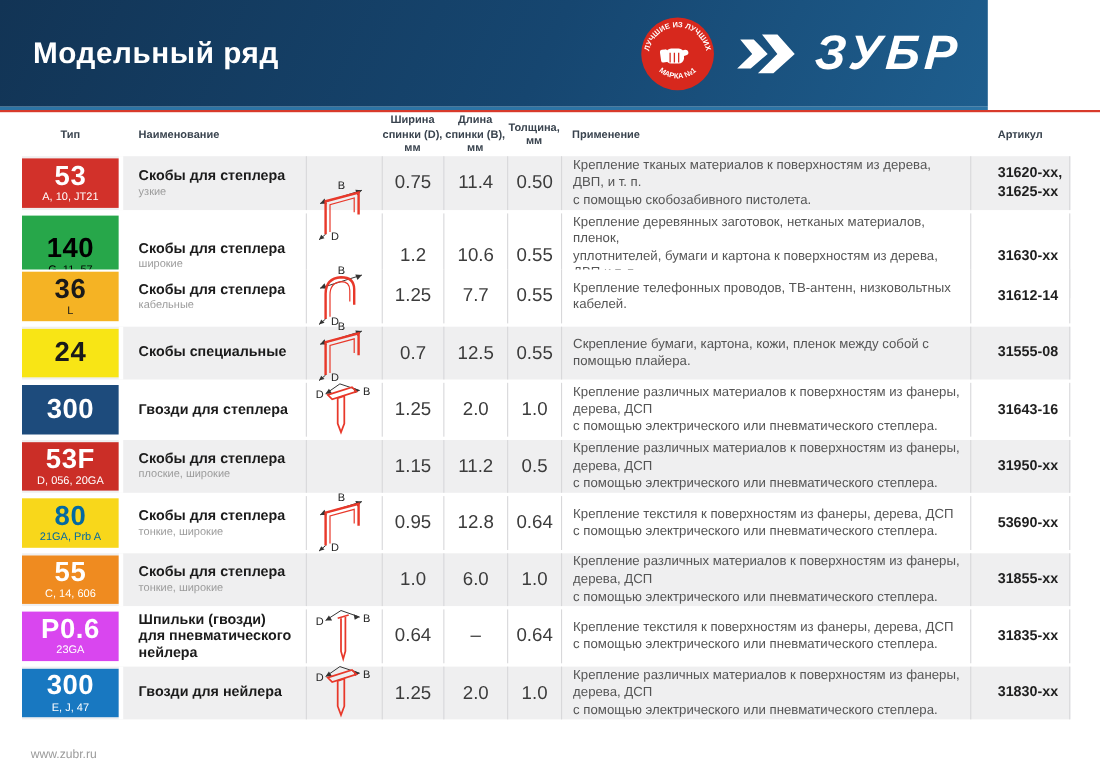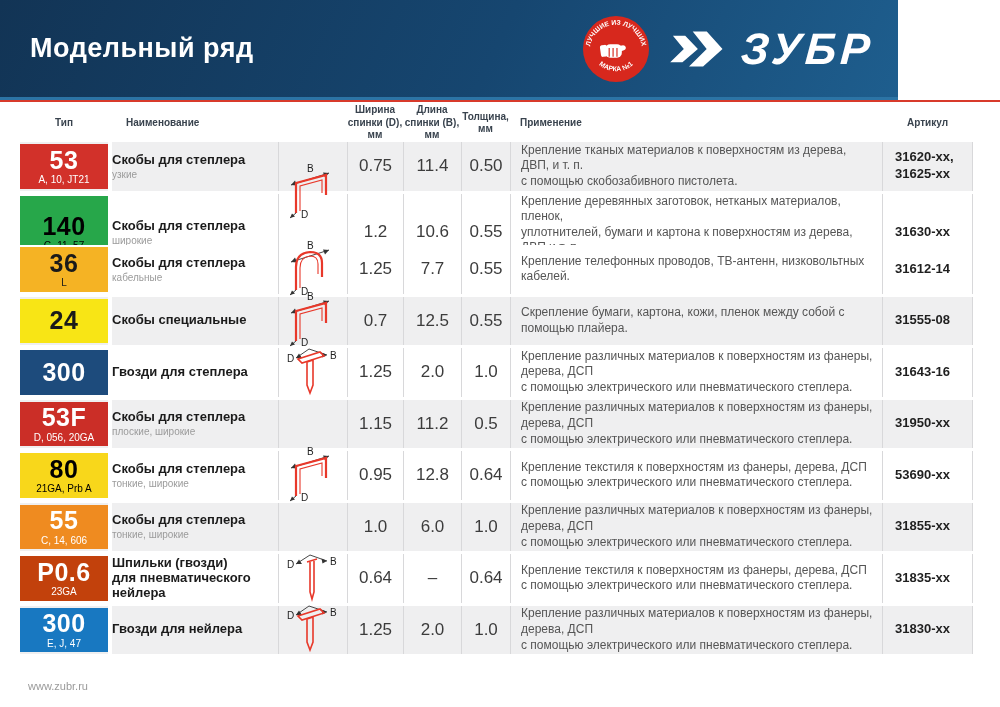--- a/index.html
+++ b/index.html
@@ -25,26 +25,26 @@
   .th.app-h{padding-left:10px;}
   .row{height:48.5px;margin-bottom:3px;}
   .row-group{position:relative;}
   .cell{display:flex;flex-direction:column;justify-content:center;min-width:0;}
   .bordered{border-left:1px solid #d8d8da;}
   .art{border-right:1px solid #d8d8da;}
   .gapcell{background:#fff;}
   .badge{align-self:stretch;margin:2px 0;align-items:center;text-align:center;}
   .badge-num{font-size:25px;font-weight:bold;line-height:1.02;letter-spacing:.5px;}
   .badge-sub{font-size:10px;margin-top:1px;}
-  .name{}
+  .name{padding-left:14px;}
   .name-main{font-size:13px;font-weight:bold;color:#1b1b1b;white-space:pre-line;line-height:1.15;}
   .name-sub{font-size:10px;color:#9b9b9b;margin-top:1px;}
   .val{font-size:17px;color:#3c3c3c;text-align:center;}
   .app{font-size:12px;color:#555;padding:0 8px 0 10px;white-space:pre-line;line-height:1.3;}
-  .art{font-size:13px;font-weight:bold;color:#1f1f1f;padding-left:12px;white-space:pre-line;line-height:1.3;}
+  .art{font-size:13px;font-weight:bold;color:#1f1f1f;padding-left:24px;white-space:pre-line;line-height:1.3;}
   .diagram-overlay{position:absolute;left:258px;width:69px;top:0;bottom:3px;
        display:flex;align-items:center;justify-content:center;pointer-events:none;}
   .footer-url{position:absolute;left:28px;top:680px;font-size:11px;color:#9a9a9a;}
 </style>
 </head>
 <body>
 
 <div class="page">
   <div class="hdr">
     <div class="page-title">Модельный ряд</div>
@@ -259,21 +259,21 @@
     </div>
     <div class="cell bordered"></div>
     <div class="cell val bordered">1.15</div>
     <div class="cell val bordered">11.2</div>
     <div class="cell val bordered">0.5</div>
     <div class="cell app bordered">Крепление различных материалов к поверхностям из фанеры, дерева, ДСП
 с помощью электрического или пневматического степлера.</div>
     <div class="cell art bordered">31950-xx</div>
   </div>
           <div class="grid row" style="background:#ffffff">
-    <div class="cell badge" style="background:#f8d71b;color:#000000">
+    <div class="cell badge" style="background:#f8d71b;color:#0369a1">
       <div class="badge-num">80</div>
       <div class="badge-sub">21GA, Prb A</div>
     </div>
     <div class="cell gapcell"></div>
     <div class="cell name">
       <div class="name-main">Скобы для степлера</div>
       <div class="name-sub">тонкие, широкие</div>
     </div>
     <div class="cell bordered"></div>
     <div class="cell val bordered">0.95</div>
@@ -310,21 +310,21 @@
      <path d="M11 50 L11 20 L41 12 L41 32" fill="none" stroke="#e8382a" stroke-width="2.2"></path>
      <path d="M15 48 L15 23 L37 17 L37 30" fill="none" stroke="#e8382a" stroke-width="1.1"></path>
      <line x1="11" y1="50" x2="5" y2="55" stroke="#333" stroke-width="0.9"></line>
      <polygon points="5,55 10,53.5 7,50.5" fill="#333"></polygon>
      <text x="16" y="55" font-size="10" fill="#222">D</text>
    </svg>
           </div>
    </div>
         <div class="row-group">
      <div class="grid row" style="background:#ffffff">
-    <div class="cell badge" style="background:#c2410c;color:#ffffff">
+    <div class="cell badge" style="background:#d946ef;color:#ffffff">
       <div class="badge-num">P0.6</div>
       <div class="badge-sub">23GA</div>
     </div>
     <div class="cell gapcell"></div>
     <div class="cell name">
       <div class="name-main">Шпильки (гвозди)
 для пневматического
 нейлера</div>
 
     </div>

